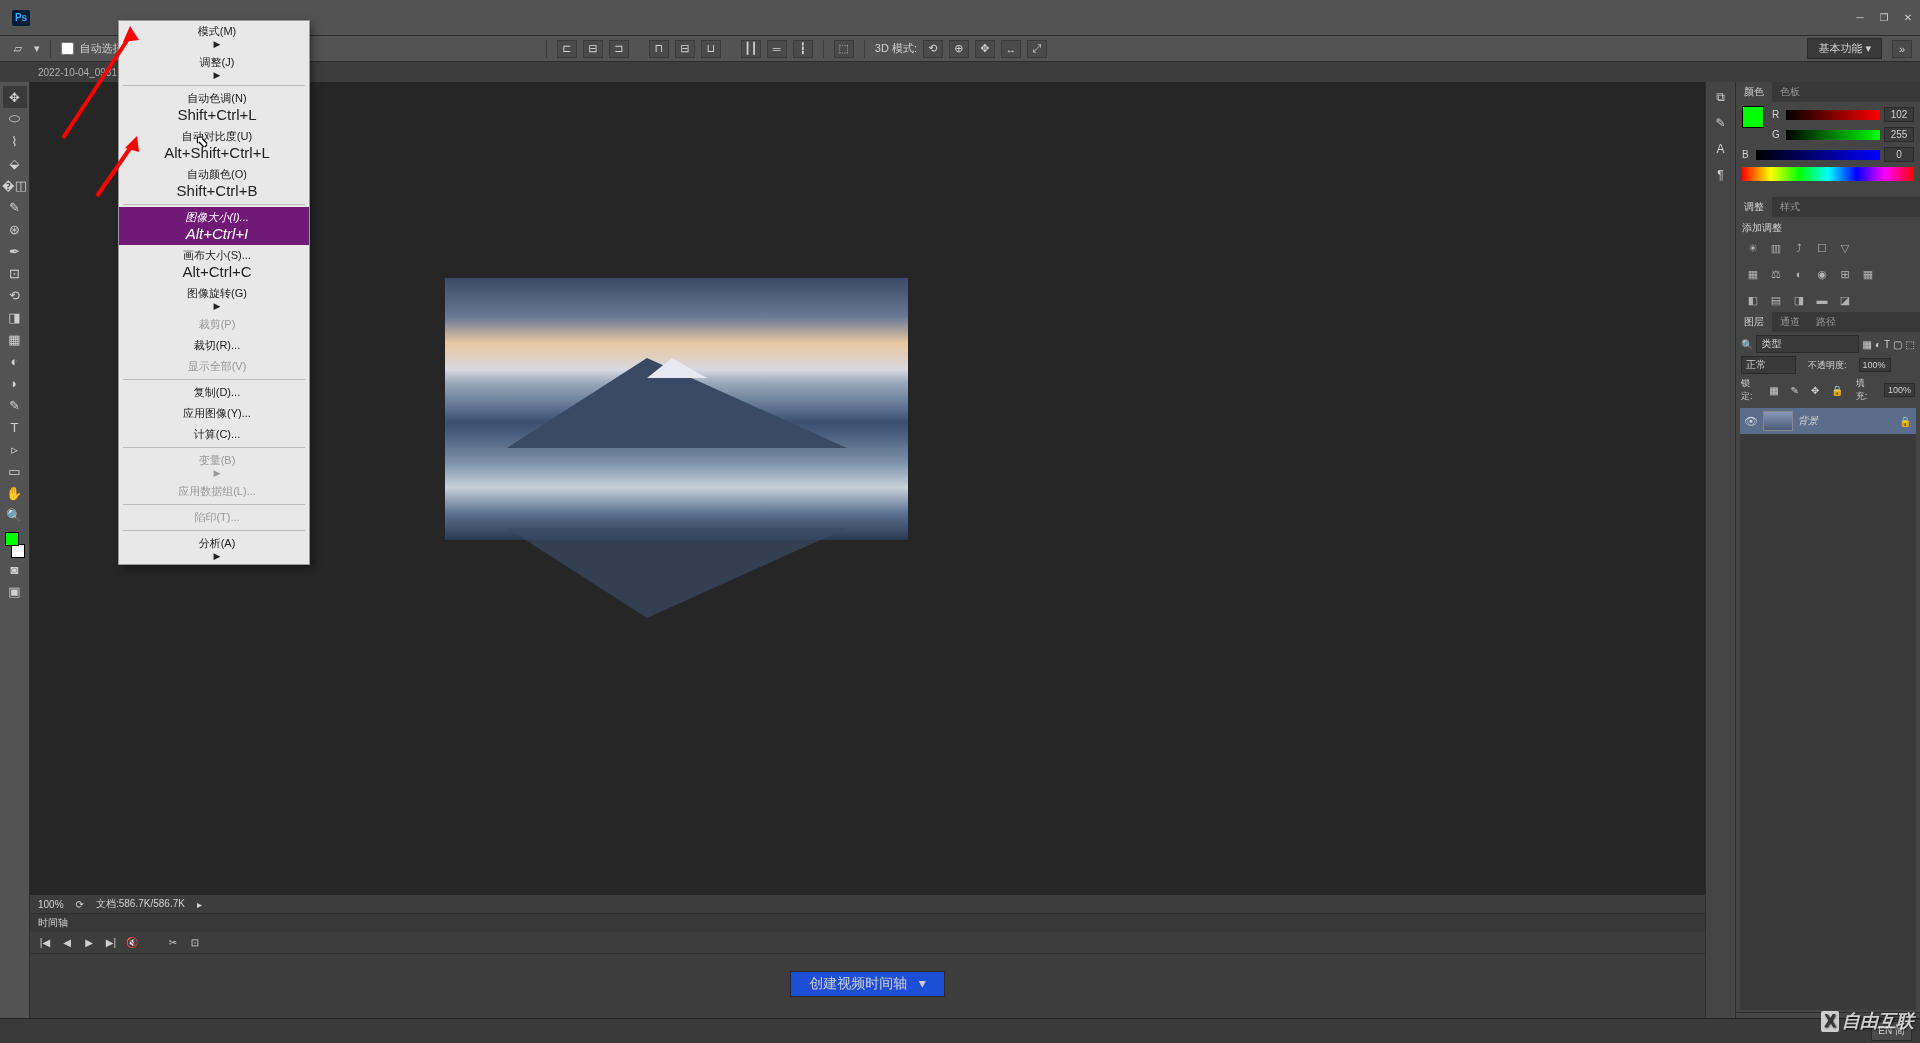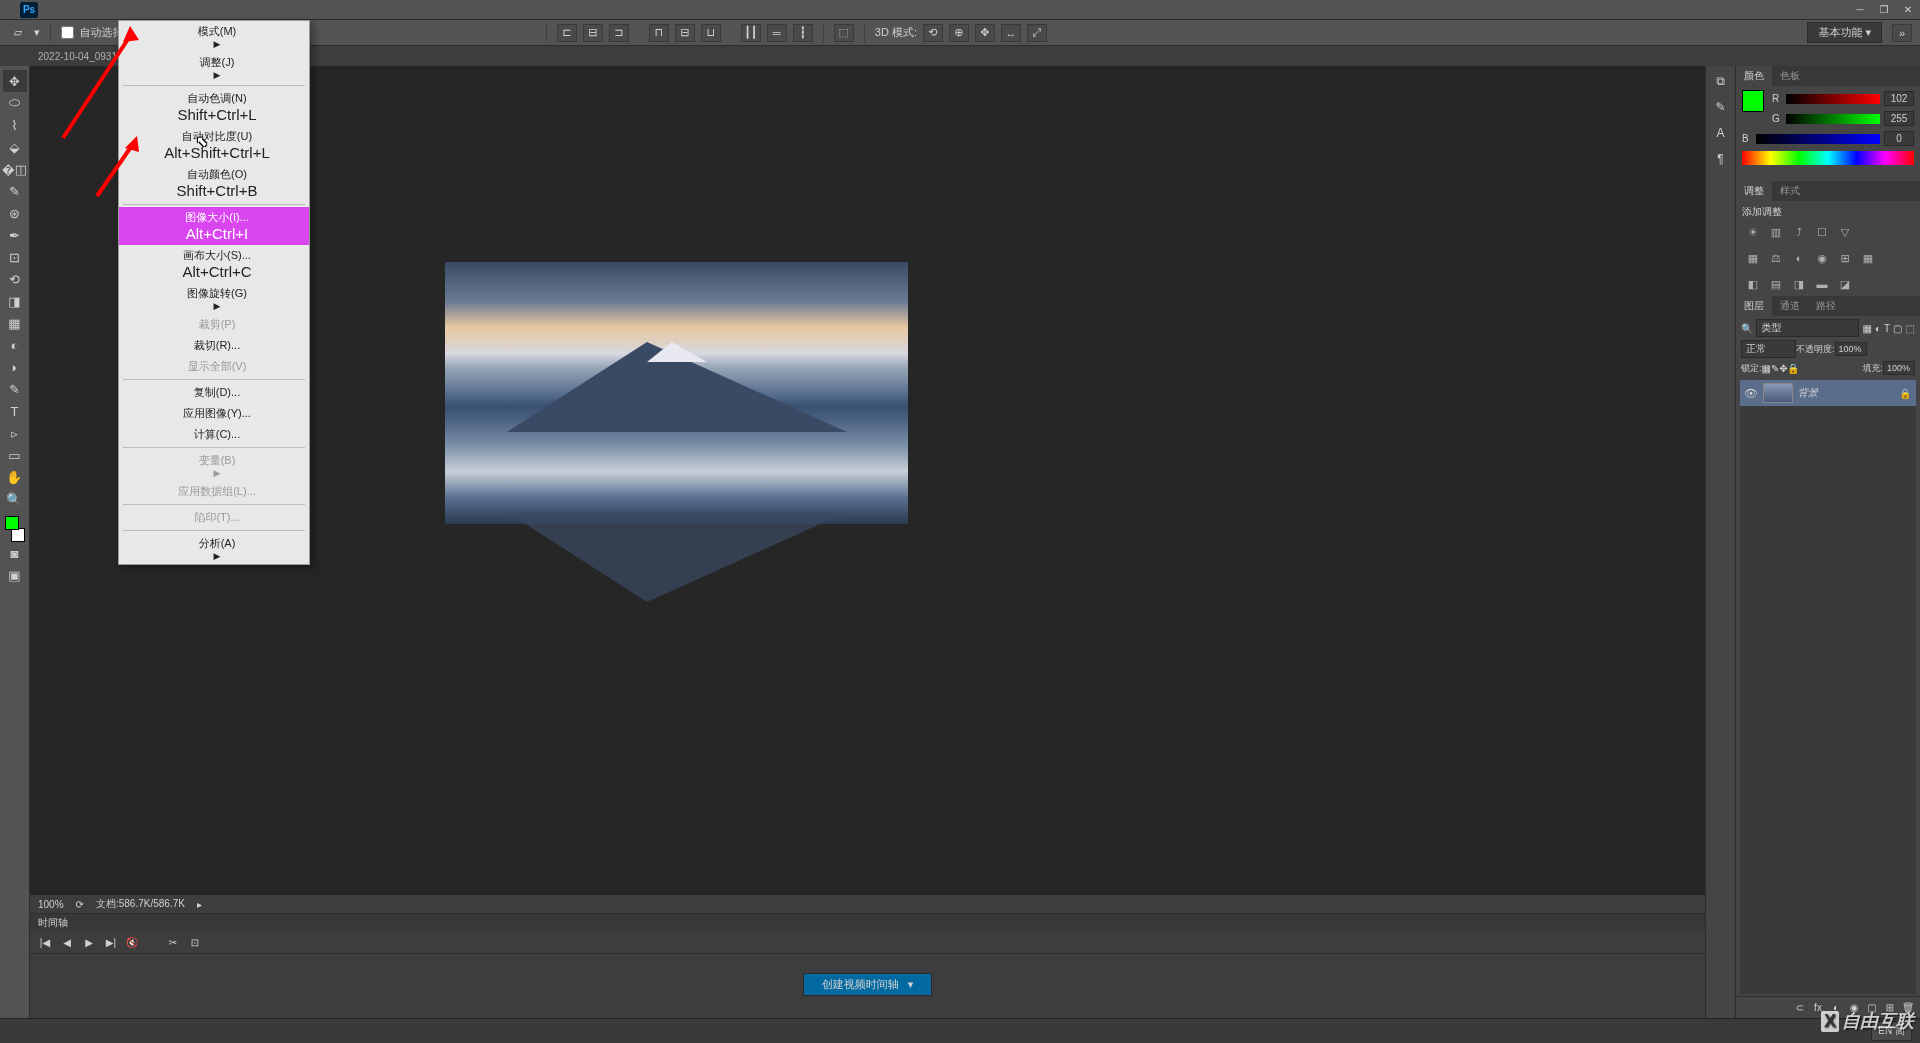--- a/index.html
+++ b/index.html
@@ -1,19 +1,19 @@
 <!DOCTYPE html>
 <html><head>
 <meta charset="utf-8">
 <style>
 * { margin: 0; padding: 0; box-sizing: border-box; font-family: "Microsoft YaHei", "SimSun", sans-serif; user-select: none; }
 body { background: #535353; width: 1920px; height: 1043px; overflow: hidden; position: relative; color: #d0d0d0; font-size: 11px; }
 
 
-.menubar { height: 20px; background: #535353; display: flex; align-items: center; padding-left: 20px; border-bottom: 1px solid #2d2d2d; }
+.menubar { height: 36px; background: #535353; display: flex; align-items: center; padding-left: 12px; border-bottom: 1px solid #2d2d2d; }
 .ps-logo { width: 18px; height: 16px; background: #001e36; color: #31a8ff; font-weight: bold; font-size: 10px; display: flex; align-items: center; justify-content: center; margin-right: 8px; border-radius: 2px; }
 .menu-item { padding: 2px 8px; cursor: default; font-size: 11px; }
 .menu-item.active { background: #6a6a6a; }
 .window-controls { margin-left: auto; display: flex; }
 .win-btn { width: 24px; height: 18px; display: flex; align-items: center; justify-content: center; font-size: 10px; }
 
 
 .options-bar { height: 26px; background: #535353; border-bottom: 1px solid #2d2d2d; display: flex; align-items: center; padding: 0 8px; gap: 6px; font-size: 11px; }
 .tool-icon-small { width: 20px; height: 18px; display: flex; align-items: center; justify-content: center; }
 .opt-sep { width: 1px; height: 18px; background: #3d3d3d; margin: 0 4px; }
@@ -65,21 +65,21 @@
 .spectrum { height: 14px; background: linear-gradient(to right, red, yellow, lime, cyan, blue, magenta, red); margin-top: 4px; }
 
 .adjust-panel { height: 95px; font-size: 10px; }
 .adj-icons { display: flex; flex-wrap: wrap; gap: 5px; padding: 4px 2px; }
 .adj-icon { width: 18px; height: 18px; display: flex; align-items: center; justify-content: center; font-size: 11px; color: #b0b0b0; }
 
 .layers-panel { flex: 1; display: flex; flex-direction: column; }
 .layer-controls { padding: 3px 5px; font-size: 10px; display: flex; flex-direction: column; gap: 3px; }
 .layer-row1 { display: flex; align-items: center; gap: 3px; }
 .layer-filter { background: #3a3a3a; border: 1px solid #2a2a2a; padding: 1px 4px; font-size: 10px; flex: 1; }
-.layer-row2 { display: flex; gap: 0; align-items: center; }
+.layer-row2 { display: flex; gap: 12px; align-items: center; }
 .blend-mode { background: #3a3a3a; border: 1px solid #2a2a2a; padding: 1px 4px; font-size: 10px; width: 55px; }
 .opacity-label { font-size: 9px; }
 .opacity-val { background: #3a3a3a; border: 1px solid #2a2a2a; padding: 1px 3px; font-size: 9px; width: 32px; }
 .layer-list { flex: 1; background: #3a3a3a; margin: 2px 4px; }
 .layer-item { display: flex; align-items: center; padding: 3px 4px; background: #5a6e8c; gap: 5px; }
 .layer-eye { width: 14px; font-size: 11px; }
 .layer-thumb { width: 30px; height: 20px; background: linear-gradient(to bottom, #8898b8 0%, #4a5a78 100%); border: 1px solid #888; }
 .layer-name { font-style: italic; font-size: 10px; }
 .layer-lock { margin-left: auto; font-size: 10px; }
 .panel-footer { height: 22px; display: flex; align-items: center; justify-content: flex-end; gap: 4px; padding: 0 5px; border-top: 1px solid #2d2d2d; }
@@ -87,30 +87,30 @@
 
 
 .status-bar { position: absolute; bottom: 130px; left: 30px; right: 215px; height: 18px; background: #3d3d3d; display: flex; align-items: center; padding: 0 8px; gap: 12px; font-size: 10px; }
 
 
 .timeline-panel { position: absolute; bottom: 25px; left: 30px; right: 215px; height: 105px; background: #3d3d3d; border-top: 1px solid #2d2d2d; }
 .timeline-header { height: 18px; background: #383838; display: flex; align-items: center; padding: 0 8px; font-size: 10px; }
 .timeline-controls { height: 22px; display: flex; align-items: center; gap: 8px; padding: 0 8px; border-bottom: 1px solid #2d2d2d; }
 .tl-btn { width: 14px; height: 14px; font-size: 10px; display: flex; align-items: center; justify-content: center; }
 .timeline-body { flex: 1; display: flex; align-items: center; justify-content: center; height: 60px; }
-.tl-create-btn { background: #0369a1; border: 1px solid #2a2a2a; padding: 3px 18px; font-size: 11px; }
+.tl-create-btn { background: #1d4ed8; border: 1px solid #2a2a2a; padding: 3px 18px; font-size: 14px; }
 
 
 .taskbar { position: absolute; bottom: 0; left: 0; right: 0; height: 25px; background: #3a3a3a; border-top: 1px solid #222; display: flex; align-items: center; padding: 0 8px; }
 .ime { margin-left: auto; background: #4a4a4a; padding: 2px 6px; font-size: 10px; border: 1px solid #2a2a2a; text-align: right; }
 
 
 .dropdown { position: absolute; left: 118px; top: 20px; width: 192px; background: #e8e8e8; border: 1px solid #999; box-shadow: 3px 3px 8px rgba(0,0,0,0.4); color: #222; font-size: 11px; z-index: 100; }
 .dd-item { padding: 3px 10px 3px 16px; display: flex; justify-content: space-between; align-items: center; position: relative; flex-direction: column; }
-.dd-item.highlighted { background: #d946ef; color: #fff; }
+.dd-item.highlighted { background: #701a75; color: #fff; font-style: italic; }
 .dd-item.disabled { color: #999; }
 .dd-sep { height: 1px; background: #bbb; margin: 2px 4px; }
 .dd-arrow { font-size: 9px; }
 .dd-shortcut { font-size: 15px; }
 
 
 .arrow { position: absolute; z-index: 200; }
 .arrow1 { left: 53px; top: 26px; width: 90px; height: 115px; }
 .arrow2 { left: 93px; top: 136px; width: 48px; height: 62px; }
 .arrow-line { stroke: #ff0000; stroke-width: 4; fill: none; }

